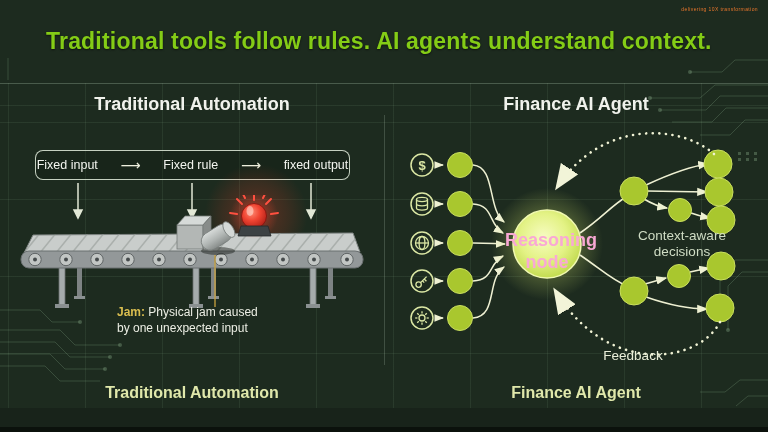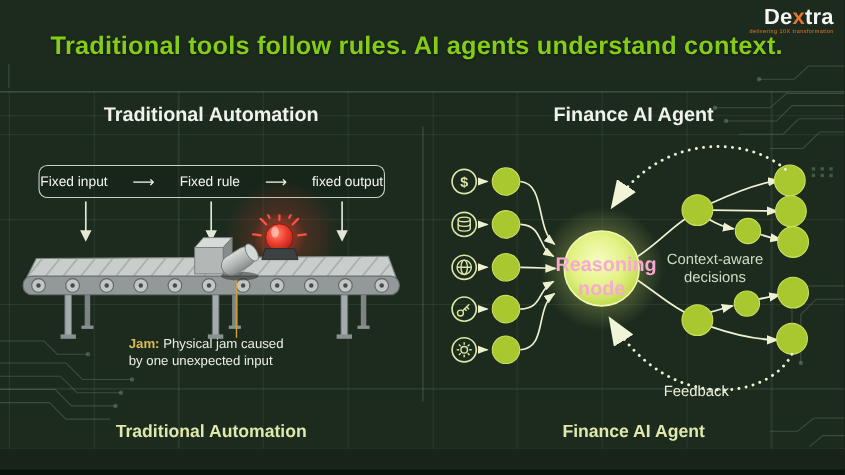--- a/index.html
+++ b/index.html
@@ -44,21 +44,21 @@
   .flow-arrow{font-size:14px;color:#eef0de;margin:0 2px;}
   
   .jam-note{left:117px;top:305px;width:170px;font-size:12px;line-height:1.3;color:#eceee4;}
   .jam-key{color:#d9bd4f;font-weight:bold;}
   
   .red-glow{left:204px;top:163px;width:104px;height:104px;border-radius:50%;
     background:radial-gradient(circle, rgba(255,64,42,0.30) 0%, rgba(255,64,42,0.12) 45%, transparent 70%);}
   
   .reasoning-text{left:505px;top:230px;width:84px;text-align:center;
     font-size:18px;line-height:1.2;color:#f9a8d4;font-weight:bold;}
-  .context-text{left:580px;top:228px;width:140px;text-align:center;
+  .context-text{left:612px;top:228px;width:140px;text-align:center;
     font-size:13.5px;line-height:1.18;color:#cfdcc4;}
   .feedback-text{left:578px;top:348px;width:110px;text-align:center;
     font-size:13.5px;color:#eaefd9;}
   
   .footer-label{top:384px;width:384px;text-align:center;font-size:16px;font-weight:bold;color:#e0e8ab;}
   .footer-label.left{left:0;} .footer-label.right{left:384px;}
   .footer-band{top:408px;left:0;width:768px;height:24px;background:#18231a;}
   .footer-edge{top:427px;left:0;width:768px;height:5px;background:#0b110c;}
 </style>
 </head>
@@ -102,21 +102,20 @@
       <rect x="738" y="152" width="3" height="3"></rect>
         <rect x="746" y="152" width="3" height="3"></rect>
       <rect x="754" y="152" width="3" height="3"></rect>
         <rect x="738" y="158" width="3" height="3"></rect>
       <rect x="746" y="158" width="3" height="3"></rect>
         <rect x="754" y="158" width="3" height="3"></rect>
     </g>
   </svg>
 
   <div class="abs logo">
-    <div class="logo-word"><span>De</span><span class="logo-x">x</span><span>tra</span></div>
     <div class="logo-tag">delivering 10X transformation</div>
   </div>
 
   <div class="abs headline">Traditional tools follow rules. AI agents understand context.</div>
 
   <div class="abs panel-title left">Traditional Automation</div>
   <div class="abs panel-title right">Finance AI Agent</div>
 
   <div class="abs flow-box">
     <span>Fixed input</span>

